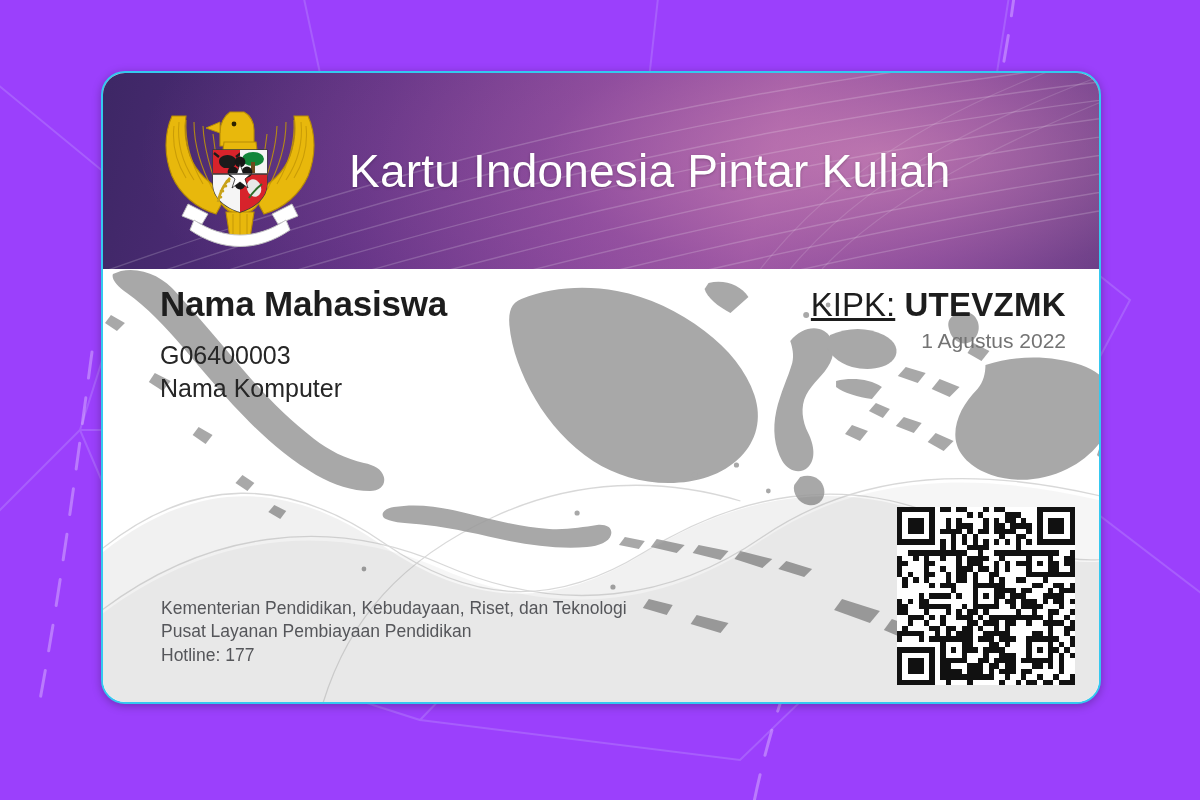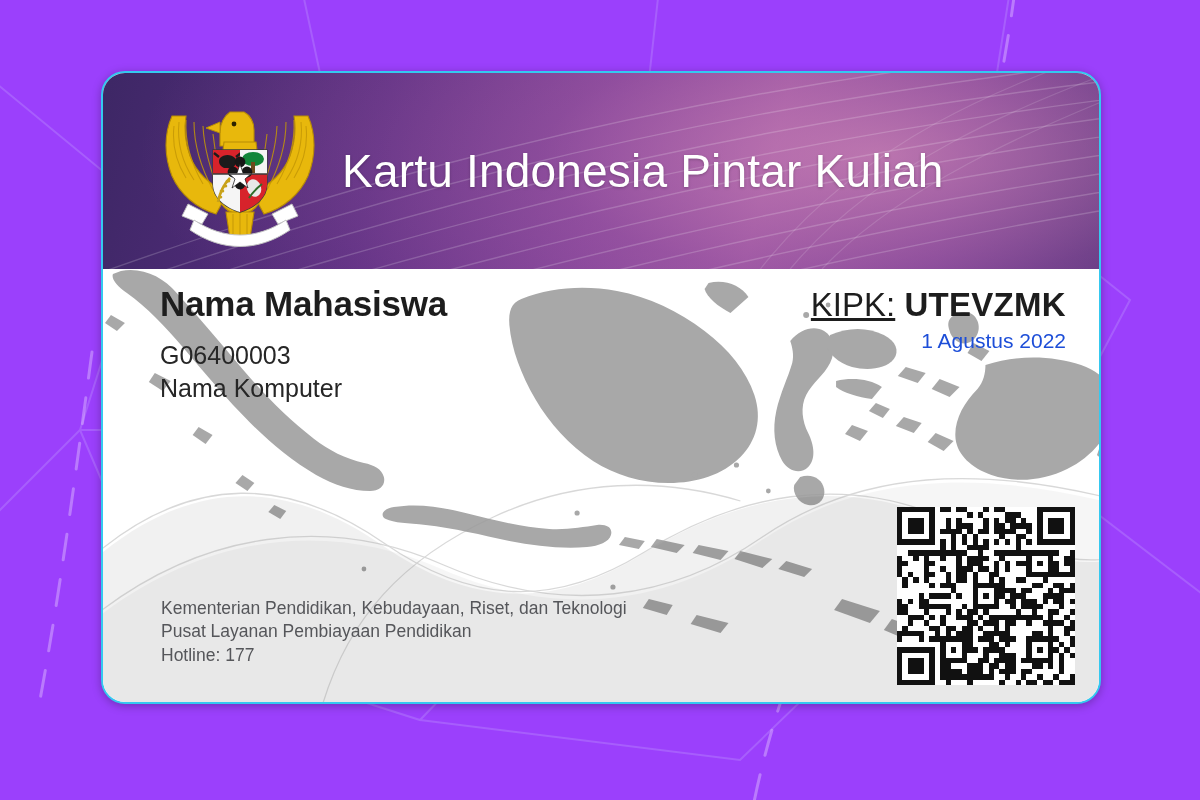--- a/index.html
+++ b/index.html
@@ -55,21 +55,21 @@
   #emblem {
     position: absolute;
     left: 55px;
     top: 27px;
     width: 164px;
     height: 150px;
   }
 
   #header-title {
     position: absolute;
-    left: 239px;
+    left: 246px;
     top: 0;
     height: 196px;
     display: flex;
     align-items: center;
     color: #ffffff;
     font-size: 46px;
     font-weight: 400;
     letter-spacing: .2px;
     text-shadow: 0 1px 3px rgba(0,0,0,.25);
     white-space: nowrap;
@@ -123,21 +123,21 @@
   #kipk-line {
     font-size: 33px;
     line-height: 1.12;
     white-space: nowrap;
   }
   #kipk-label  { font-weight: 400; text-decoration: underline; }
   #kipk-value  { font-weight: 700; letter-spacing: .3px; }
   #kipk-date {
     font-size: 21px;
     margin-top: 5px;
-    color: #1d4ed8;
+    color: #737373;
     white-space: nowrap;
   }
 
   
   #footer-block {
     position: absolute;
     left: 58px;
     bottom: 38px;
     color: #55565a;
     font-size: 17.5px;

